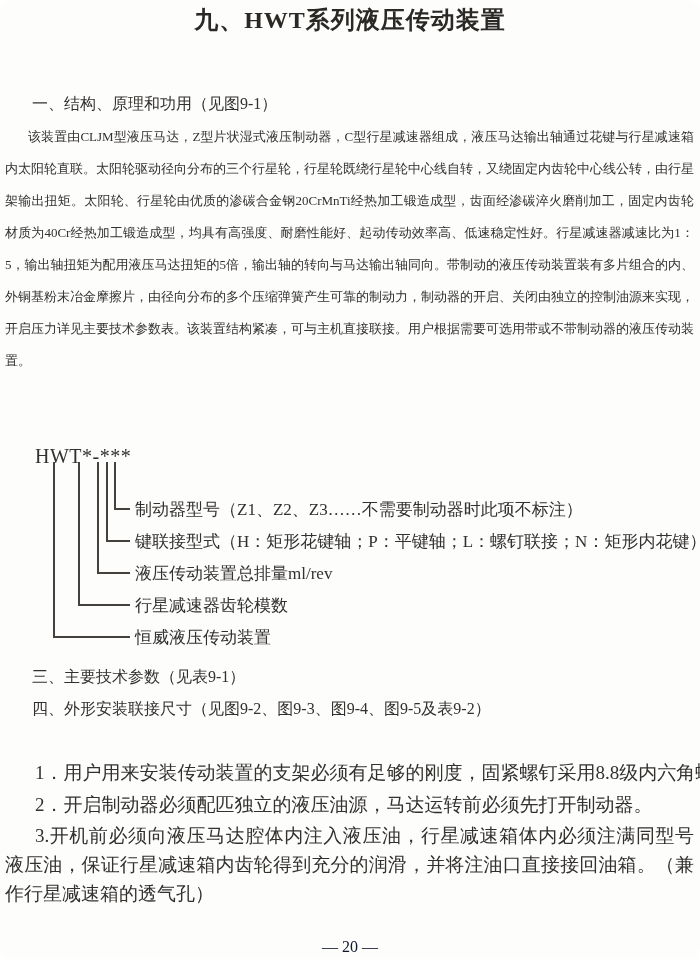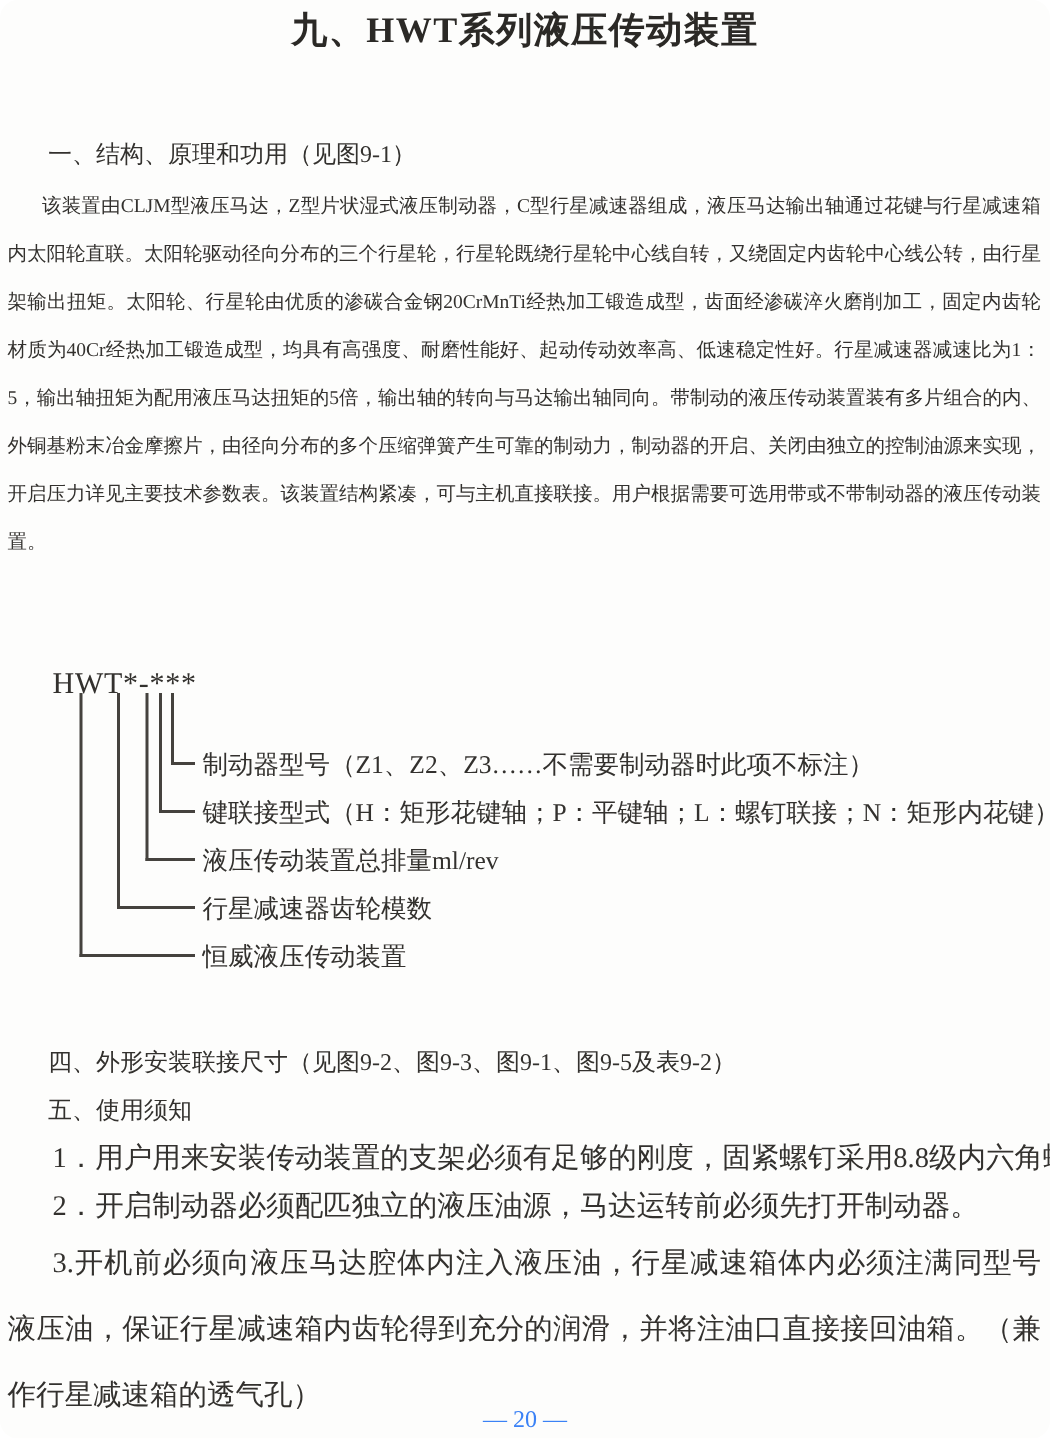--- a/index.html
+++ b/index.html
@@ -61,32 +61,32 @@
     left: 5px; right: 6px;
     padding-left: 30px;
     font-size: 19px;
     line-height: 26px;
     white-space: nowrap;
   }
   .note-wrap {
     position: absolute;
     left: 5px; right: 6px;
     font-size: 19px;
-    line-height: 44px;
+    line-height: 29px;
     text-align: justify;
     text-justify: inter-character;
     text-indent: 30px;
     white-space: normal;
   }
   .page-number {
     position: absolute;
     left: 0; right: 0;
     text-align: center;
     font-size: 16px;
-    color: #3b82f6;
+    color: #0f172a;
   }
 </style>
 </head>
 <body>
 
 <div class="page">
 
   <div class="doc-title">九、HWT系列液压传动装置</div>
 
   <div class="heading" style="top:91px;">一、结构、原理和功用（见图9-1）</div>
@@ -109,22 +109,22 @@
     <div class="dline hline" style="left:78px;  top:604px; width:52px;"></div>
     <div class="dline hline" style="left:53px;  top:636px; width:77px;"></div>
 
     <div class="model-label" style="top:500px;">制动器型号（Z1、Z2、Z3……不需要制动器时此项不标注）</div>
     <div class="model-label" style="top:532px;">键联接型式（H：矩形花键轴；P：平键轴；L：螺钉联接；N：矩形内花键）</div>
     <div class="model-label" style="top:564px;">液压传动装置总排量ml/rev</div>
     <div class="model-label" style="top:596px;">行星减速器齿轮模数</div>
     <div class="model-label" style="top:628px;">恒威液压传动装置</div>
   </div>
 
-  <div class="heading" style="top:696px;">四、外形安装联接尺寸（见图9-2、图9-3、图9-1、图9-5及表9-2）</div>
-  <div class="heading" style="top:728px;">五、使用须知</div>
+  <div class="heading" style="top:664px;">三、主要技术参数（见表9-1）</div>
+  <div class="heading" style="top:696px;">四、外形安装联接尺寸（见图9-2、图9-3、图9-4、图9-5及表9-2）</div>
 
   <div class="note" style="top:760px;">1．用户用来安装传动装置的支架必须有足够的刚度，固紧螺钉采用8.8级内六角螺钉。</div>
   <div class="note" style="top:792px;">2．开启制动器必须配匹独立的液压油源，马达运转前必须先打开制动器。</div>
   <div class="note-wrap" style="top:821px;">3.开机前必须向液压马达腔体内注入液压油，行星减速箱体内必须注满同型号液压油，保证行星减速箱内齿轮得到充分的润滑，并将注油口直接接回油箱。（兼作行星减速箱的透气孔）</div>
 
   <div class="page-number" style="top:938px;">— 20 —</div>
 
 </div>
 
 </body></html>

